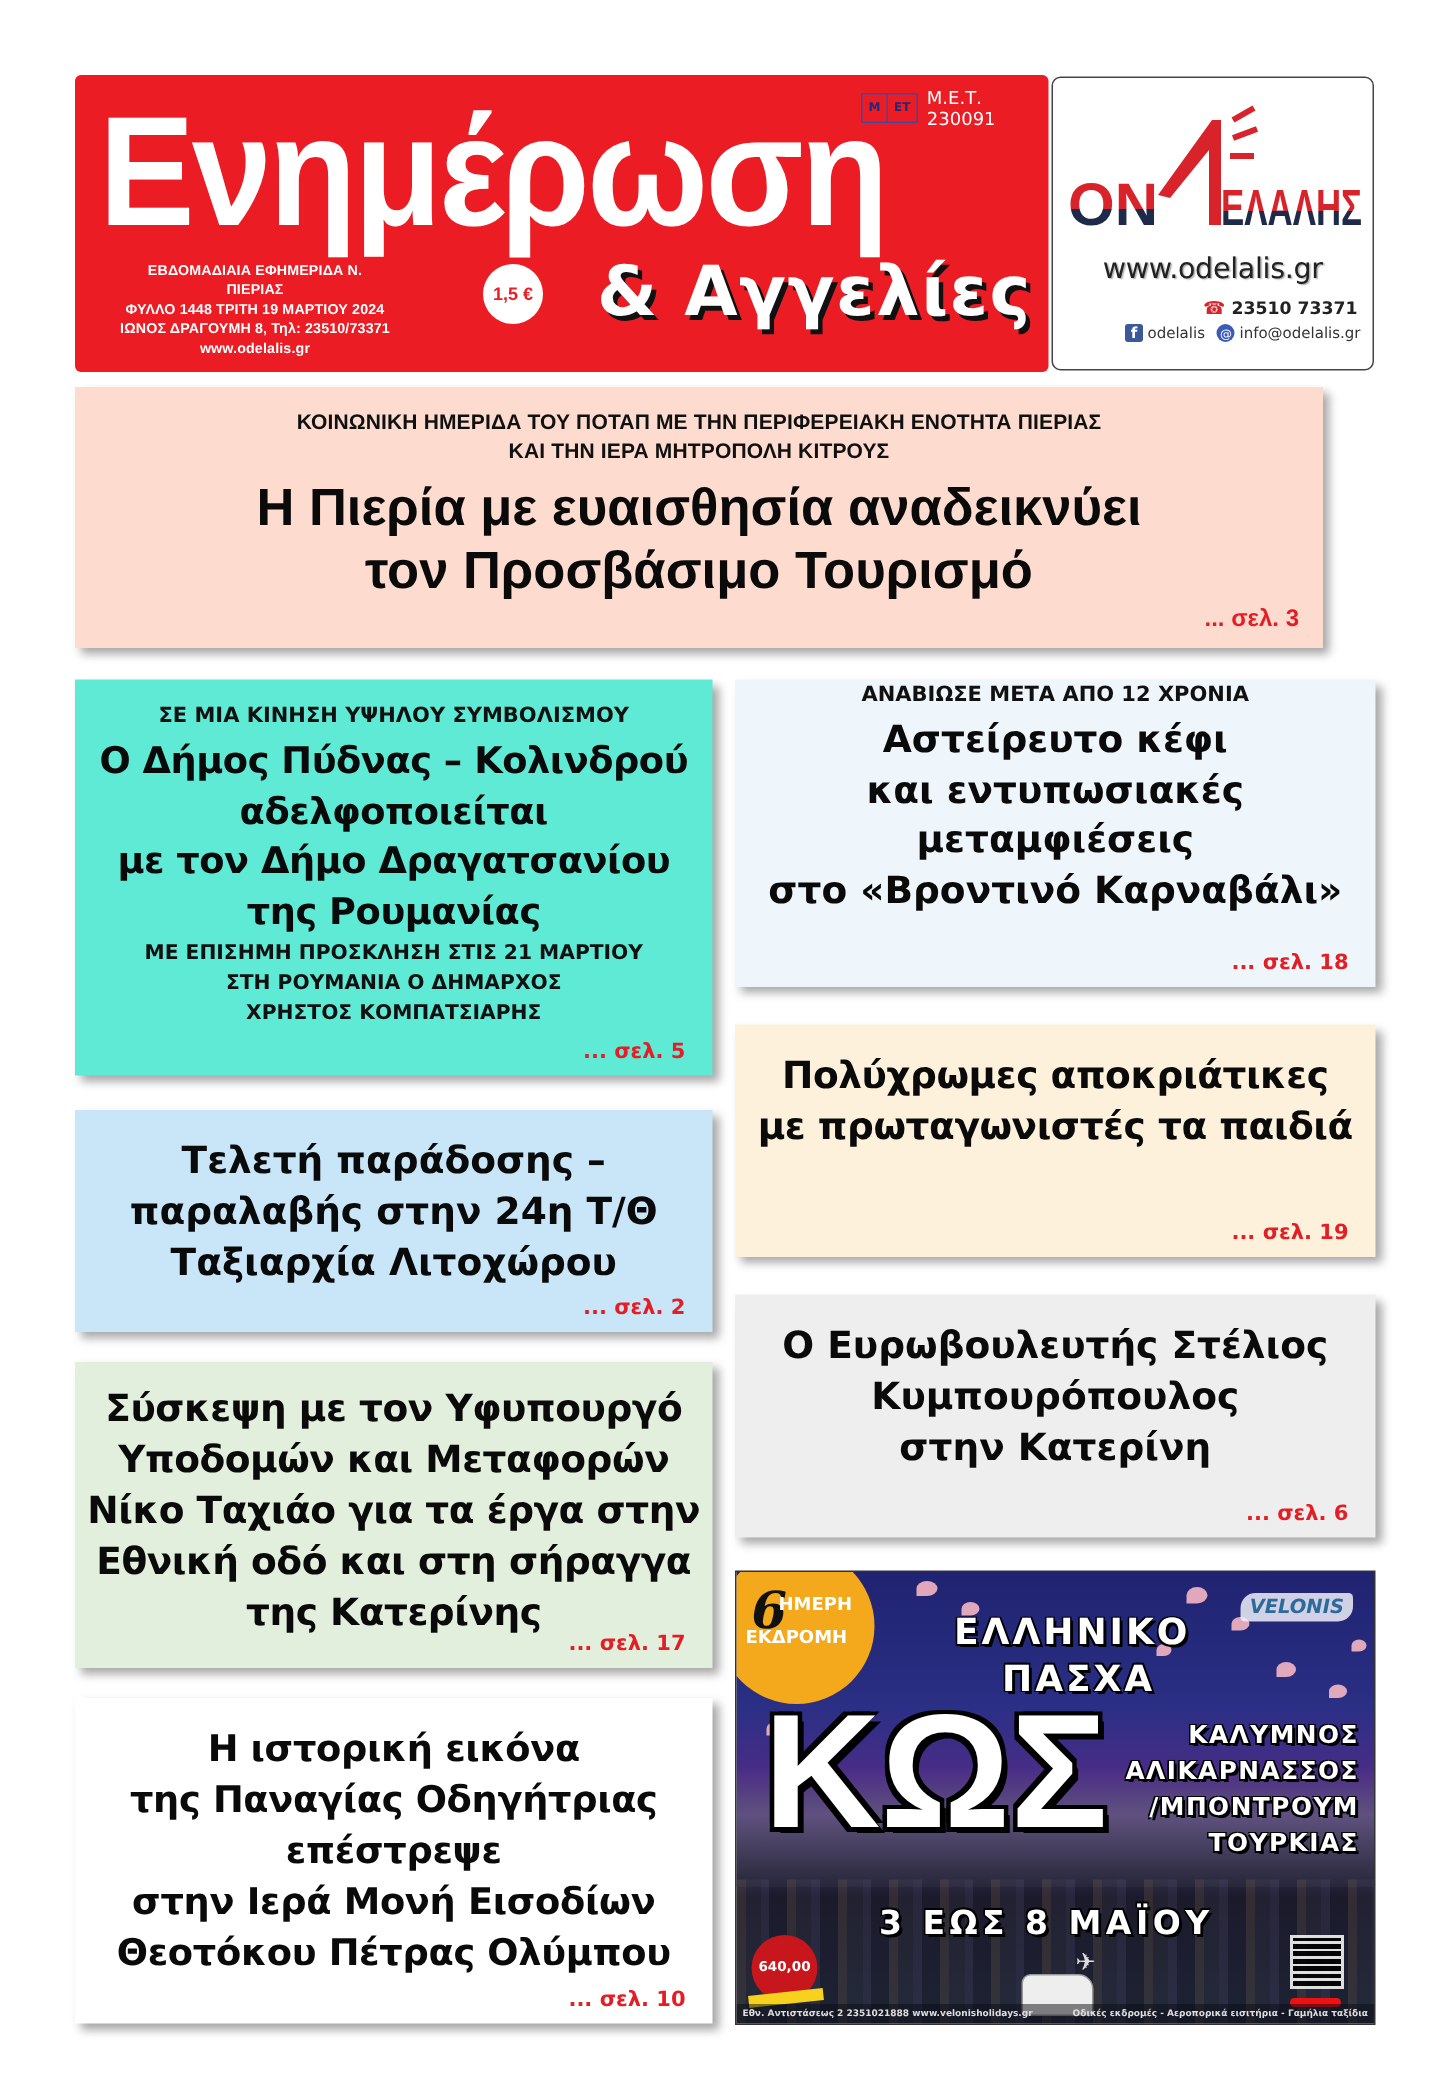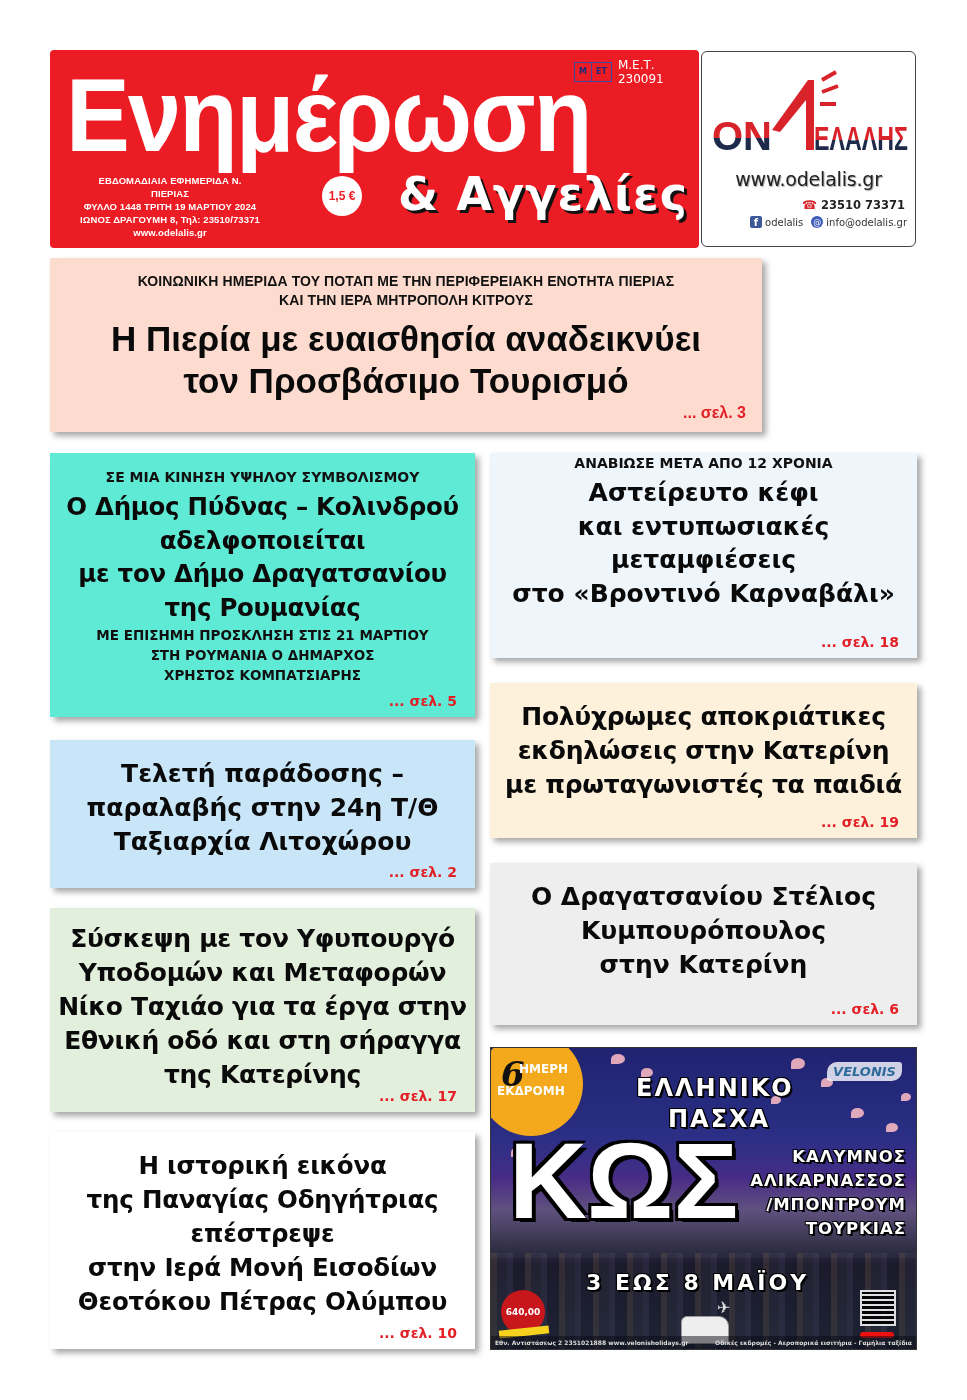--- a/index.html
+++ b/index.html
@@ -76,21 +76,21 @@
     box-shadow: 4px 4px 6px rgba(0,0,0,0.35);
     font-family: "DejaVu Sans", sans-serif;
   }
   .story .kicker { font-weight: bold; font-size: 14px; line-height: 20px; color: #111; }
   .story .headline { font-weight: bold; color: #0a0a0a; }
   .story .deck { font-weight: bold; font-size: 14px; line-height: 20px; color: #111; }
   .story .page-ref {
     position: absolute; right: 18px; bottom: 8px; color: #e31e24; font-weight: bold; font-size: 14px;
   }
 
-  .s-lead { left: 50px; top: 258px; width: 712px; height: 174px; background: #fddccf; padding-top: 14px; }
+  .s-lead { left: 50px; top: 258px; width: 832px; height: 174px; background: #fddccf; padding-top: 14px; }
   .s-lead .kicker {
     font-family: "Liberation Sans", sans-serif; font-size: 14px; line-height: 19px; letter-spacing: 0.1px;
   }
   .s-lead .headline {
     font-family: "Liberation Sans", sans-serif; font-size: 35px; line-height: 42px; margin-top: 8px;
   }
   .s-lead .page-ref { font-family: "Liberation Sans", sans-serif; font-size: 16px; right: 16px; bottom: 10px; }
 
   .s-pydna { left: 50px; top: 453px; width: 425px; height: 264px; background: #5eead4; padding-top: 14px; }
   .s-pydna .headline { font-size: 24.5px; line-height: 33.5px; margin-top: 3px; letter-spacing: -0.3px; }
@@ -276,38 +276,37 @@
     <div>και εντυπωσιακές</div>
     <div>μεταμφιέσεις</div>
     <div>στο «Βροντινό Καρναβάλι»</div>
   </div>
   <div class="page-ref">... σελ. 18</div>
 </div>
 
 <div class="story s-colorful">
   <div class="headline">
     <div>Πολύχρωμες αποκριάτικες</div>
-    <div>εκδηλώσεις στην Κατερίνη</div>
     <div>με πρωταγωνιστές τα παιδιά</div>
   </div>
   <div class="page-ref">... σελ. 19</div>
 </div>
 
 <div class="story s-ceremony">
   <div class="headline">
     <div>Τελετή παράδοσης –</div>
     <div>παραλαβής στην 24η Τ/Θ</div>
     <div>Ταξιαρχία Λιτοχώρου</div>
   </div>
   <div class="page-ref">... σελ. 2</div>
 </div>
 
 <div class="story s-eurodep">
   <div class="headline">
-    <div>Ο Δραγατσανίου Στέλιος</div>
+    <div>Ο Ευρωβουλευτής Στέλιος</div>
     <div>Κυμπουρόπουλος</div>
     <div>στην Κατερίνη</div>
   </div>
   <div class="page-ref">... σελ. 6</div>
 </div>
 
 <div class="story s-meeting">
   <div class="headline">
     <div>Σύσκεψη με τον Υφυπουργό</div>
     <div>Υποδομών και Μεταφορών</div>

